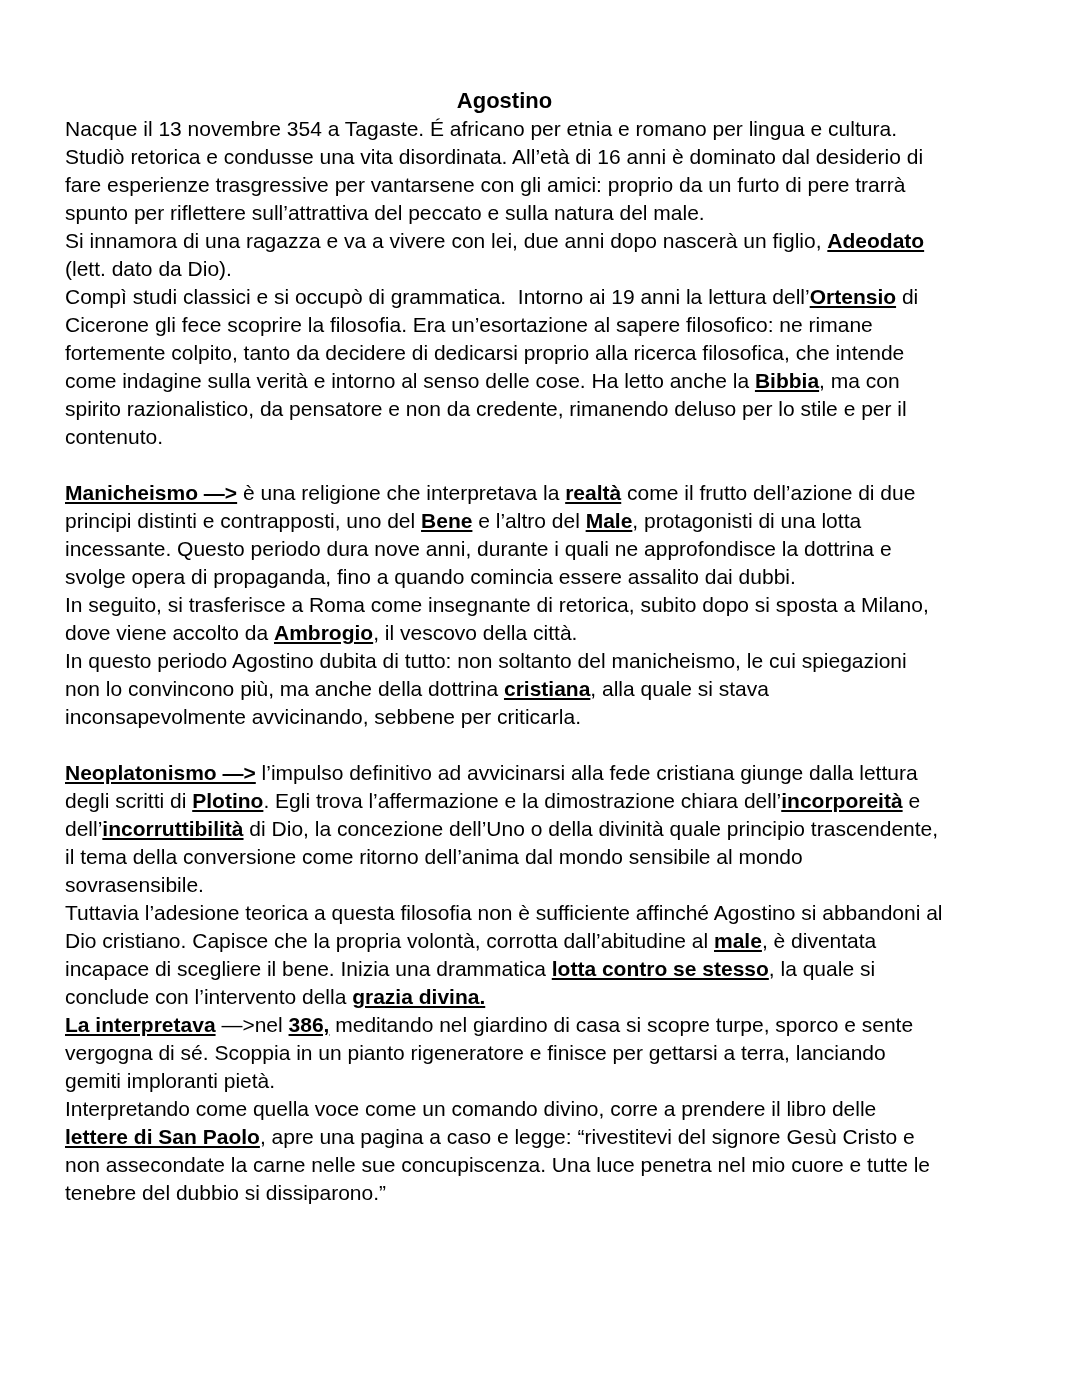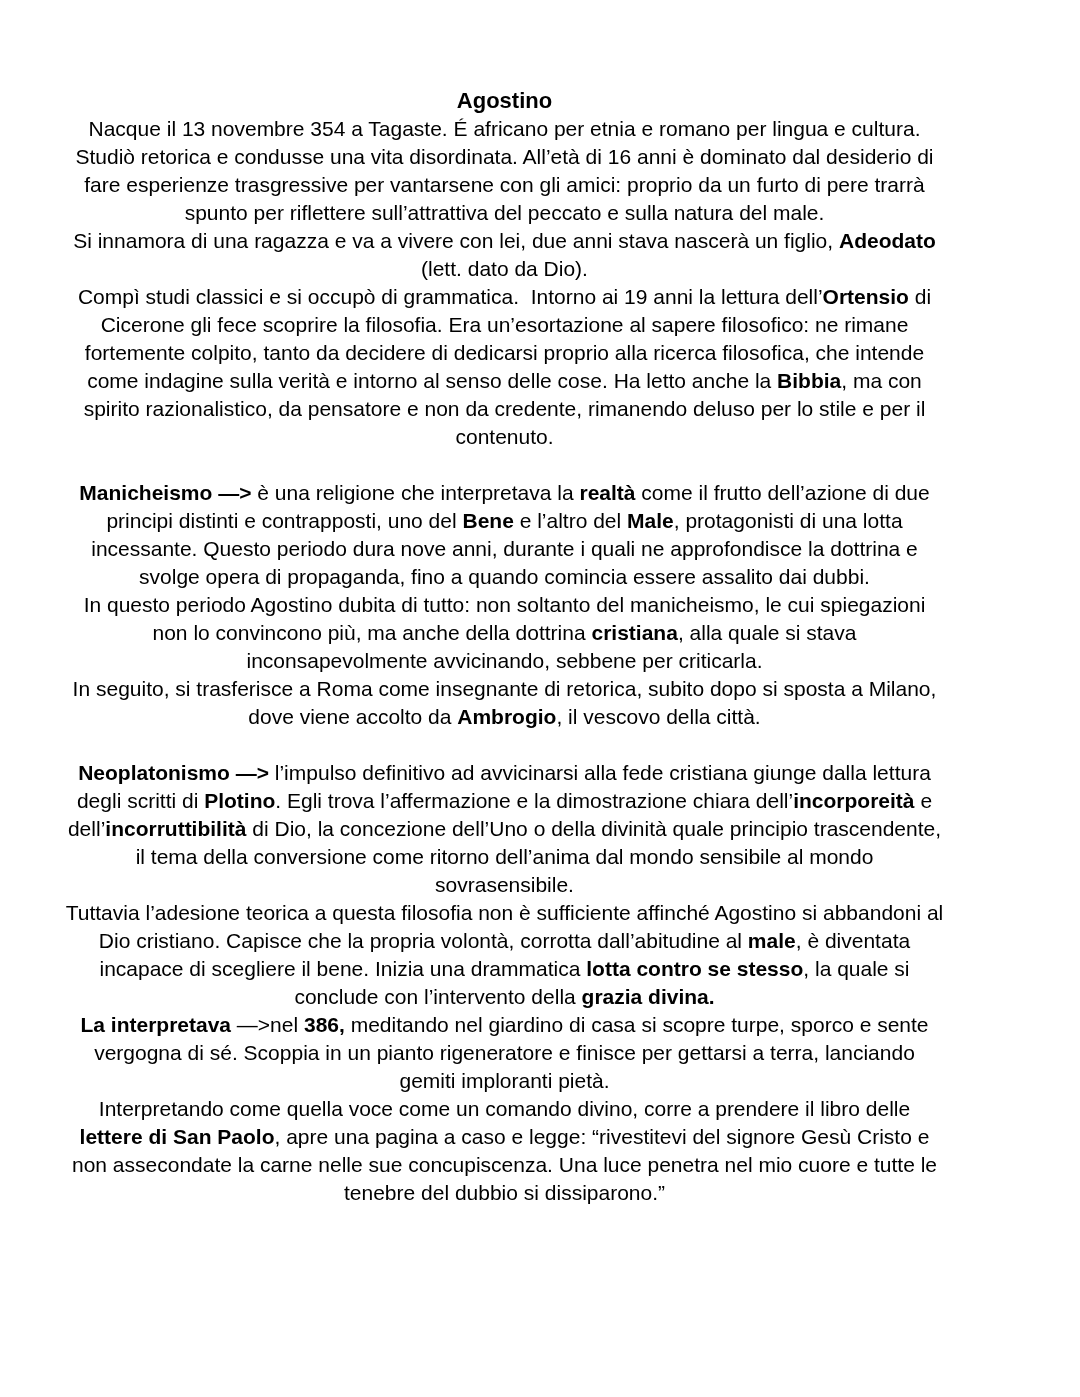--- a/index.html
+++ b/index.html
@@ -26,43 +26,44 @@
     font-weight: bold;
     text-align: center;
     margin: 0;
     line-height: 28px;
     color: #000000;
   }
   .doc-body p.para {
     margin: 0;
     font-size: 21px;
     line-height: 28px;
-    text-align: center;
+    text-align: left;
     word-spacing: normal;
   }
   .doc-body p.blank {
     min-height: 28px;
   }
   .doc-body span.bold {
     font-weight: bold;
+    text-decoration: underline;
   }
 </style>
 </head>
 <body>
 
 <div class="page">
   <h1 class="doc-title">Agostino</h1>
   <div class="doc-body">
       <p class="para"><span class="">Nacque il 13 novembre 354 a Tagaste. É africano per etnia e romano per lingua e cultura.</span></p>
       <p class="para"><span class="">Studiò retorica e condusse una vita disordinata. All’età di 16 anni è dominato dal desiderio di fare esperienze trasgressive per vantarsene con gli amici: proprio da un furto di pere trarrà spunto per riflettere sull’attrattiva del peccato e sulla natura del male.</span></p>
-      <p class="para"><span class="">Si innamora di una ragazza e va a vivere con lei, due anni stava nascerà un figlio, </span><span class="bold">Adeodato</span><span class=""> (lett. dato da Dio).</span></p>
+      <p class="para"><span class="">Si innamora di una ragazza e va a vivere con lei, due anni dopo nascerà un figlio, </span><span class="bold">Adeodato</span><span class=""> (lett. dato da Dio).</span></p>
       <p class="para"><span class="">Compì studi classici e si occupò di grammatica.&nbsp; Intorno ai 19 anni la lettura dell’</span><span class="bold">Ortensio</span><span class=""> di Cicerone gli fece scoprire la filosofia. Era un’esortazione al sapere filosofico: ne rimane fortemente colpito, tanto da decidere di dedicarsi proprio alla ricerca filosofica, che intende come indagine sulla verità e intorno al senso delle cose. Ha letto anche la </span><span class="bold">Bibbia</span><span class="">, ma con spirito razionalistico, da pensatore e non da credente, rimanendo deluso per lo stile e per il contenuto.</span></p>
       <p class="para blank"></p>
       <p class="para"><span class="bold">Manicheismo —&gt;</span><span class=""> è una religione che interpretava la </span><span class="bold">realtà</span><span class=""> come il frutto dell’azione di due principi distinti e contrapposti, uno del </span><span class="bold">Bene</span><span class=""> e l’altro del </span><span class="bold">Male</span><span class="">, protagonisti di una lotta incessante. Questo periodo dura nove anni, durante i quali ne approfondisce la dottrina e svolge opera di propaganda, fino a quando comincia essere assalito dai dubbi.</span></p>
+      <p class="para"><span class="">In seguito, si trasferisce a Roma come insegnante di retorica, subito dopo si sposta a Milano, dove viene accolto da </span><span class="bold">Ambrogio</span><span class="">, il vescovo della città.</span></p>
       <p class="para"><span class="">In questo periodo Agostino dubita di tutto: non soltanto del manicheismo, le cui spiegazioni non lo convincono più, ma anche della dottrina </span><span class="bold">cristiana</span><span class="">, alla quale si stava inconsapevolmente avvicinando, sebbene per criticarla.</span></p>
-      <p class="para"><span class="">In seguito, si trasferisce a Roma come insegnante di retorica, subito dopo si sposta a Milano, dove viene accolto da </span><span class="bold">Ambrogio</span><span class="">, il vescovo della città.</span></p>
       <p class="para blank"></p>
       <p class="para"><span class="bold">Neoplatonismo —&gt;</span><span class=""> l’impulso definitivo ad avvicinarsi alla fede cristiana giunge dalla lettura degli scritti di </span><span class="bold">Plotino</span><span class="">. Egli trova l’affermazione e la dimostrazione chiara dell’</span><span class="bold">incorporeità</span><span class=""> e dell’</span><span class="bold">incorruttibilità</span><span class=""> di Dio, la concezione dell’Uno o della divinità quale principio trascendente, il tema della conversione come ritorno dell’anima dal mondo sensibile al mondo sovrasensibile.</span></p>
       <p class="para"><span class="">Tuttavia l’adesione teorica a questa filosofia non è sufficiente affinché Agostino si abbandoni al Dio cristiano. Capisce che la propria volontà, corrotta dall’abitudine al </span><span class="bold">male</span><span class="">, è diventata incapace di scegliere il bene. Inizia una drammatica </span><span class="bold">lotta contro se stesso</span><span class="">, la quale si conclude con l’intervento della </span><span class="bold">grazia divina.</span></p>
       <p class="para"><span class="bold">La interpretava</span><span class=""> —&gt;nel </span><span class="bold">386,</span><span class=""> meditando nel giardino di casa si scopre turpe, sporco e sente vergogna di sé. Scoppia in un pianto rigeneratore e finisce per gettarsi a terra, lanciando gemiti imploranti pietà.</span></p>
       <p class="para"><span class="">Interpretando come quella voce come un comando divino, corre a prendere il libro delle </span><span class="bold">lettere di San Paolo</span><span class="">, apre una pagina a caso e legge: “rivestitevi del signore Gesù Cristo e non assecondate la carne nelle sue concupiscenza. Una luce penetra nel mio cuore e tutte le tenebre del dubbio si dissiparono.”</span></p>
     </div>
 </div>
 
 </body></html>

